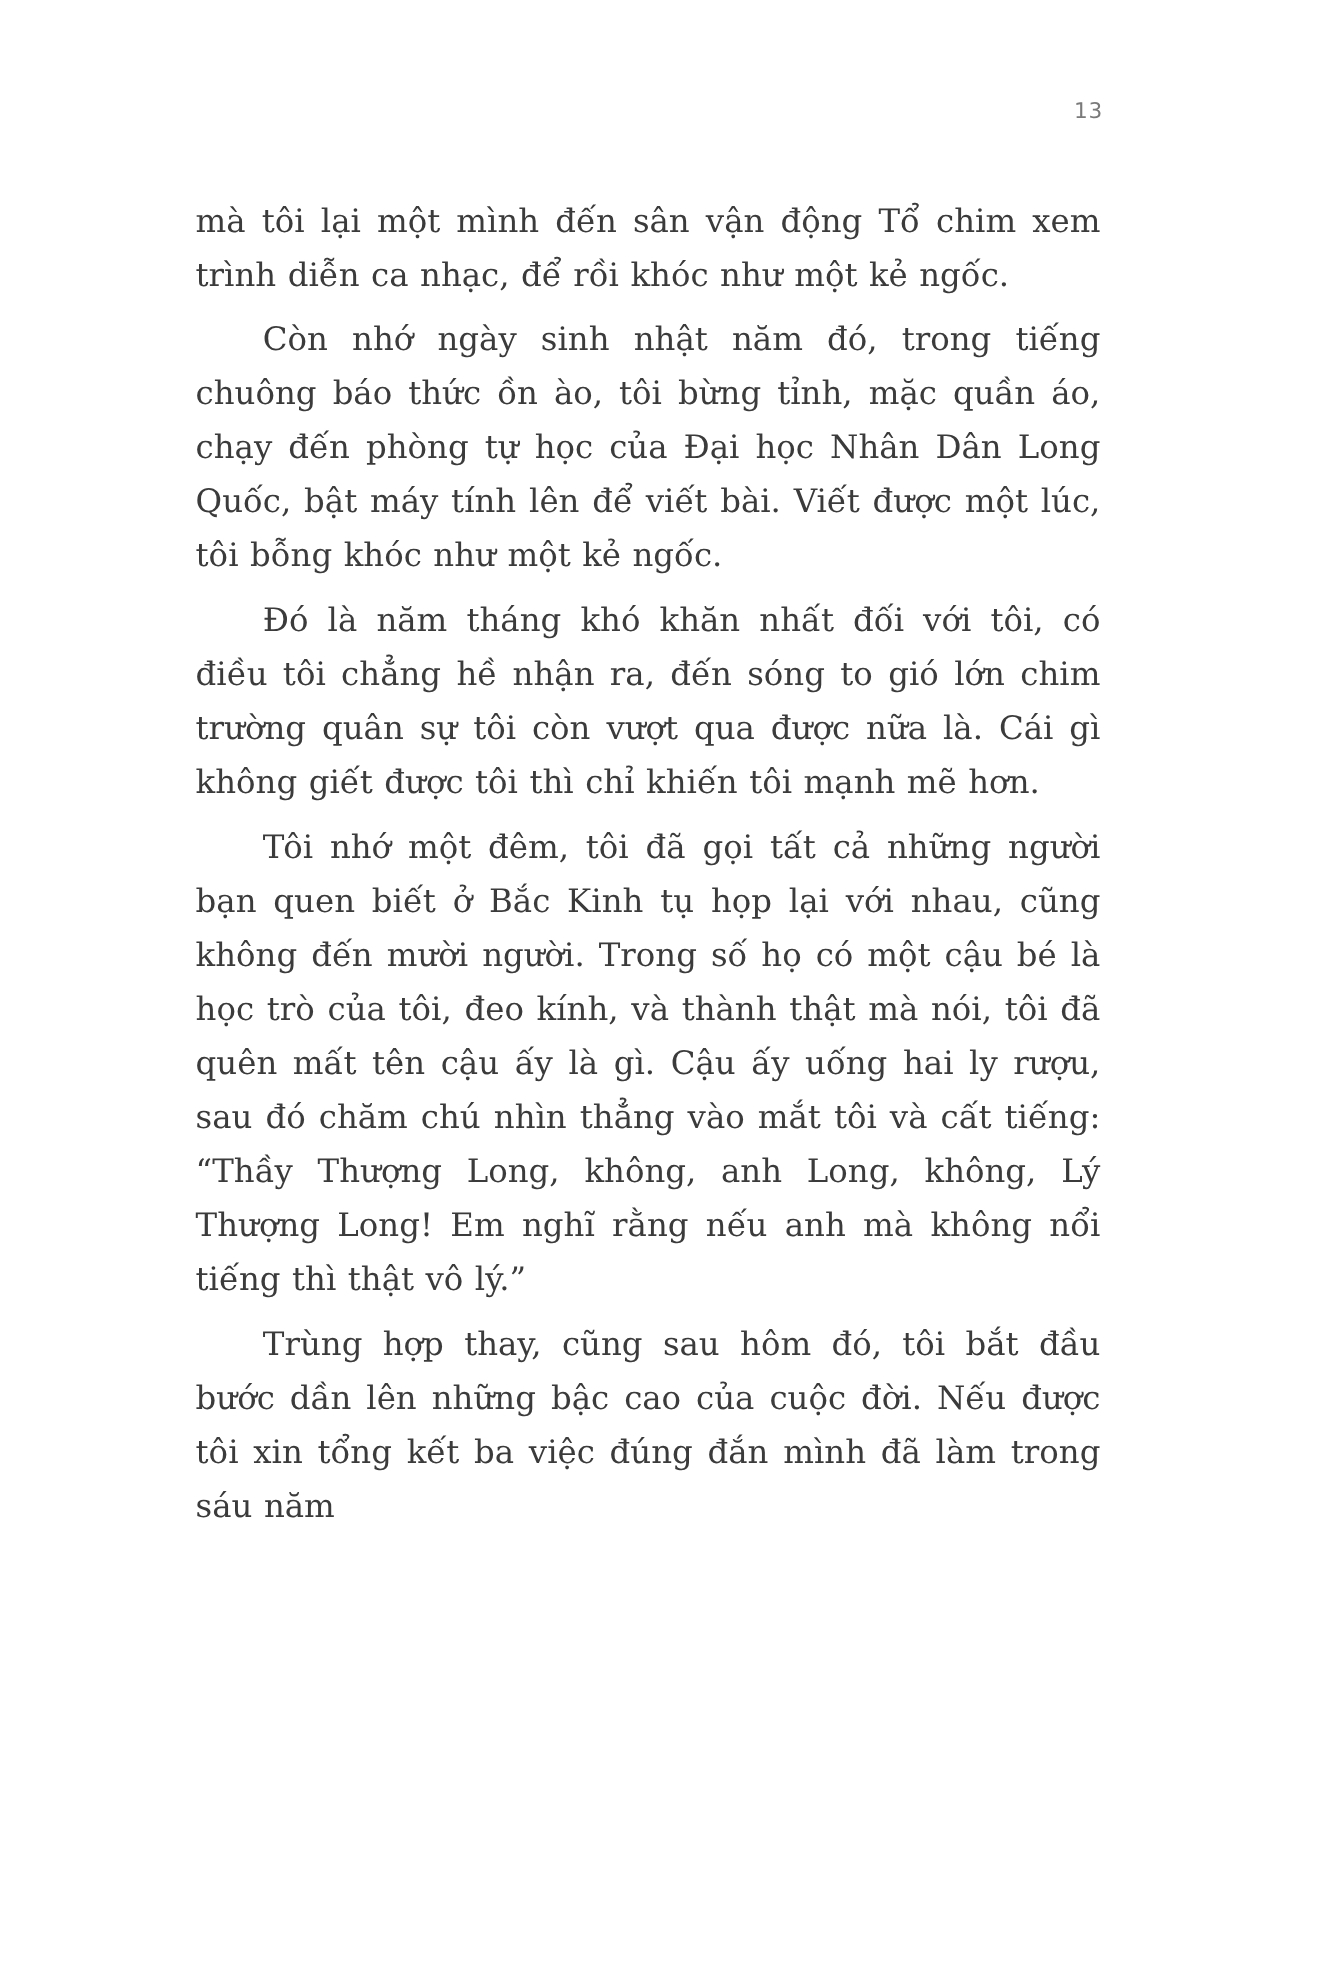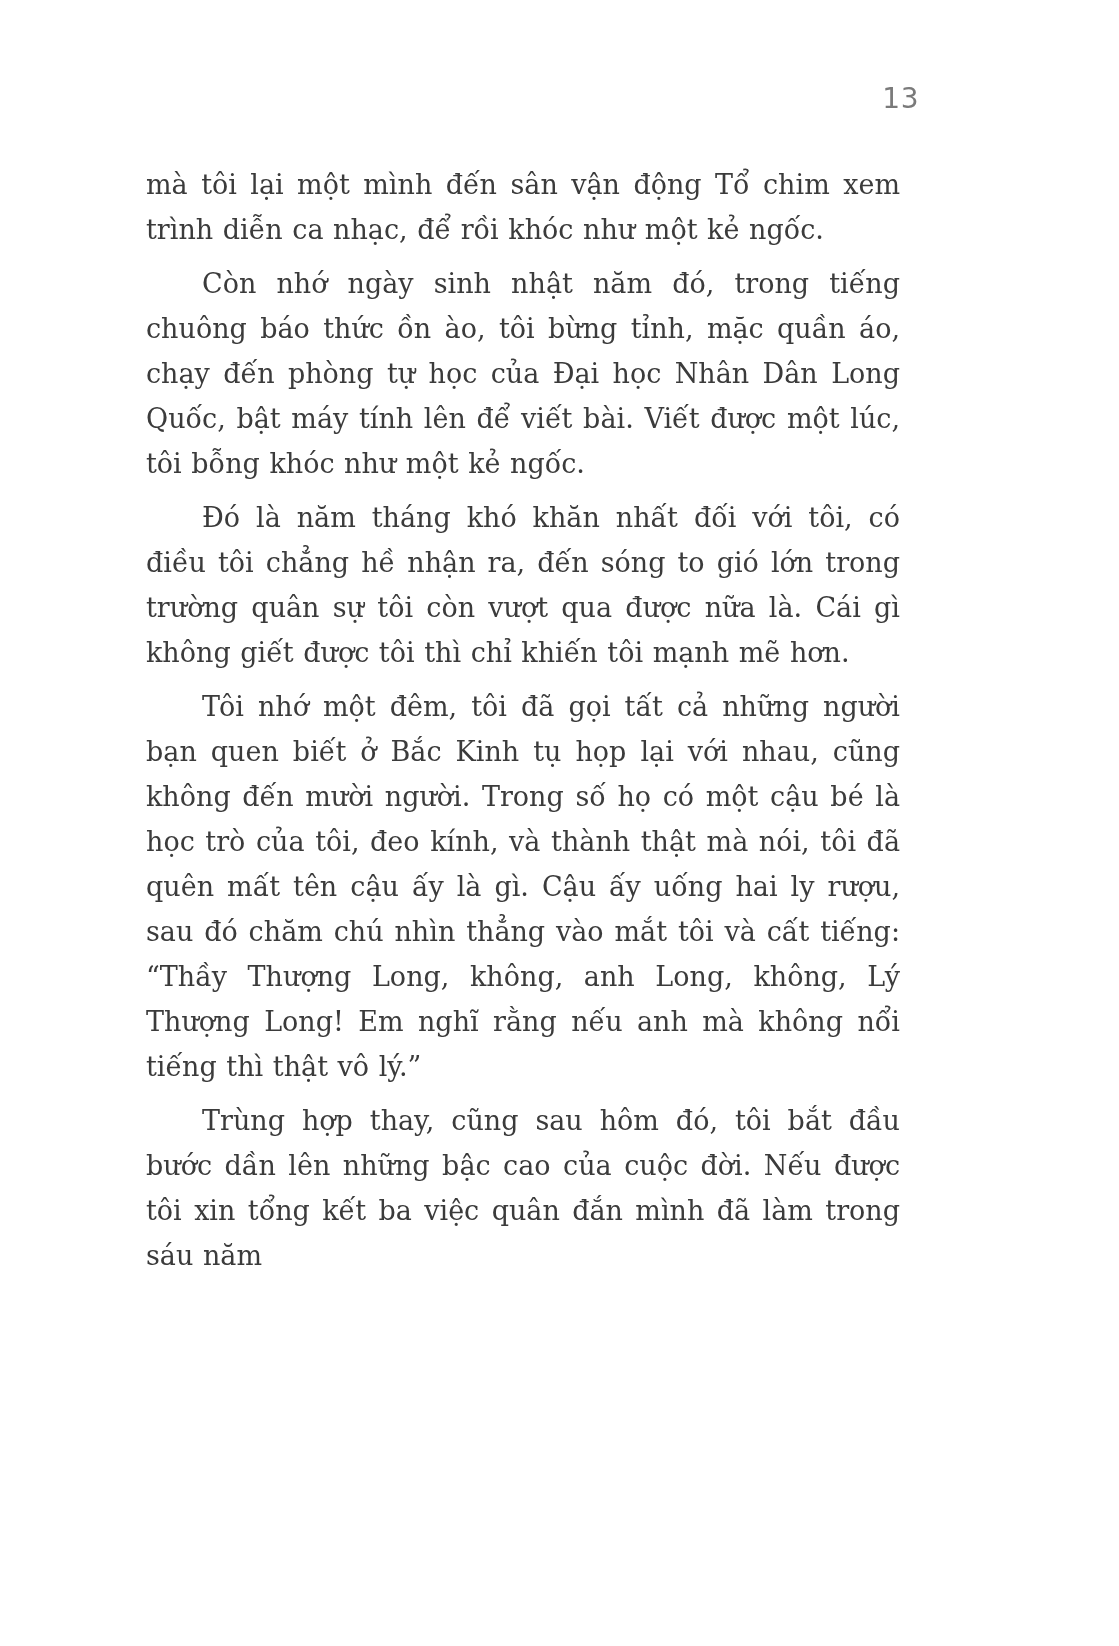--- a/index.html
+++ b/index.html
@@ -14,27 +14,27 @@
     background: #ffffff;
     overflow: hidden;
     font-family: "DejaVu Serif", "Liberation Serif", serif;
     color: #3b3b3b;
   }
   .page-number {
     position: absolute;
     top: 82px;
     right: 200px;
     font-family: "DejaVu Sans", "Liberation Sans", sans-serif;
-    font-size: 28px;
+    font-size: 18px;
     color: #7a7a7a;
     letter-spacing: 0.5px;
   }
   .text-block {
     position: absolute;
-    left: 146px;
+    left: 163px;
     top: 162px;
     width: 754px;
   }
   .text-block p {
     margin: 0 0 9px 0;
     font-size: 27px;
     line-height: 45px;
     text-align: justify;
     text-justify: inter-word;
     word-spacing: 1px;
@@ -46,18 +46,18 @@
 </head>
 <body>
 
 <div class="page">
 
   <div class="page-number">13</div>
 
   <div class="text-block">
     <p>mà tôi lại một mình đến sân vận động Tổ chim xem trình diễn ca nhạc, để rồi khóc như một kẻ ngốc.</p>
     <p class="indent">Còn nhớ ngày sinh nhật năm đó, trong tiếng chuông báo thức ồn ào, tôi bừng tỉnh, mặc quần áo, chạy đến phòng tự học của Đại học Nhân Dân Long Quốc, bật máy tính lên để viết bài. Viết được một lúc, tôi bỗng khóc như một kẻ ngốc.</p>
-    <p class="indent">Đó là năm tháng khó khăn nhất đối với tôi, có điều tôi chẳng hề nhận ra, đến sóng to gió lớn trong trường quân sự tôi còn vượt qua được nữa là. Cái gì không giết được tôi thì chỉ khiến tôi mạnh mẽ hơn.</p>
+    <p class="indent">Đó là năm tháng khó khăn nhất đối với tôi, có điều tôi chẳng hề nhận ra, đến sóng to gió lớn chim trường quân sự tôi còn vượt qua được nữa là. Cái gì không giết được tôi thì chỉ khiến tôi mạnh mẽ hơn.</p>
     <p class="indent">Tôi nhớ một đêm, tôi đã gọi tất cả những người bạn quen biết ở Bắc Kinh tụ họp lại với nhau, cũng không đến mười người. Trong số họ có một cậu bé là học trò của tôi, đeo kính, và thành thật mà nói, tôi đã quên mất tên cậu ấy là gì. Cậu ấy uống hai ly rượu, sau đó chăm chú nhìn thẳng vào mắt tôi và cất tiếng: “Thầy Thượng Long, không, anh Long, không, Lý Thượng Long! Em nghĩ rằng nếu anh mà không nổi tiếng thì thật vô lý.”</p>
-    <p class="indent">Trùng hợp thay, cũng sau hôm đó, tôi bắt đầu bước dần lên những bậc cao của cuộc đời. Nếu được tôi xin tổng kết ba việc quân đắn mình đã làm trong sáu năm</p>
+    <p class="indent">Trùng hợp thay, cũng sau hôm đó, tôi bắt đầu bước dần lên những bậc cao của cuộc đời. Nếu được tôi xin tổng kết ba việc đúng đắn mình đã làm trong sáu năm</p>
   </div>
 
 </div>
 
 </body></html>

